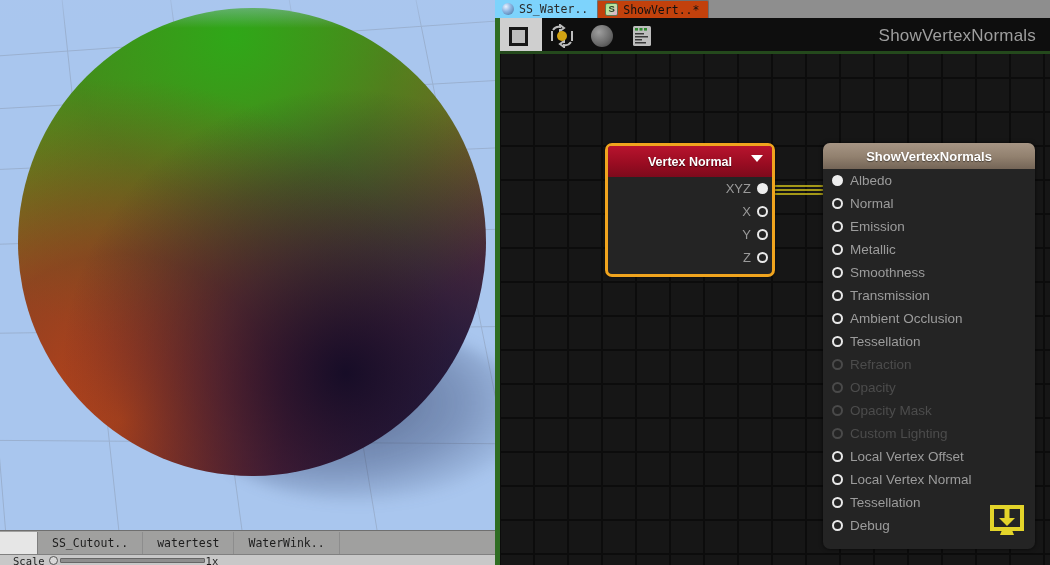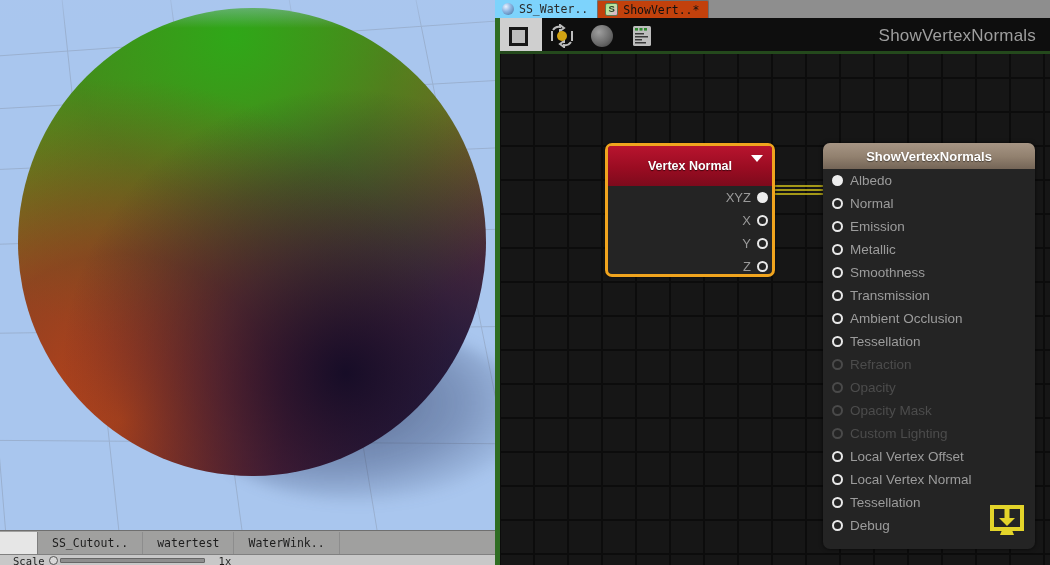--- a/index.html
+++ b/index.html
@@ -67,21 +67,21 @@
   }
   #scale-knob {
     width:9px; height:9px; border-radius:50%;
     border:1px solid #555; background:#d8d8d8; margin:0 2px 0 4px;
   }
   #scale-track {
     width:145px; height:5px; background:#8e8e8e;
     border:1px solid #666; border-radius:1px;
   }
   #scale-value {
-    font-size:10.5px; color:#1d1d1d; margin-left:14px;
+    font-size:10.5px; color:#1d1d1d; margin-left:1px;
     font-family:"DejaVu Sans Mono", monospace; line-height:12px;
   }
 
   
   #editor {
     position:absolute; left:495px; top:0; width:555px; height:565px;
     background:#141414;
   }
   #tabbar {
     position:absolute; left:0; top:0; width:555px; height:18px;
@@ -150,21 +150,21 @@
   }
 
   
   .node { position:absolute; }
   #node-vertexnormal {
     left:605px; top:143px; width:170px; height:134px;
     background:#242424; border:3px solid #f0a41e; border-radius:7px;
     box-shadow:0 0 3px rgba(0,0,0,0.6);
   }
   #node-vertexnormal .nhead {
-    height:40px; border-radius:3px 3px 0 0;
+    height:31px; border-radius:3px 3px 0 0;
     background:linear-gradient(180deg,#b8142e 0%, #9a0c22 55%, #7d0a1c 100%);
     display:flex; align-items:center; justify-content:center; position:relative;
   }
   #node-vertexnormal .ntitle {
     font-size:12.5px; font-weight:bold; color:#ffffff;
     text-shadow:0 1px 1px rgba(0,0,0,0.6);
   }
   #node-vertexnormal .caret {
     position:absolute; right:9px; top:9px;
     width:0; height:0; border-left:6px solid transparent;

